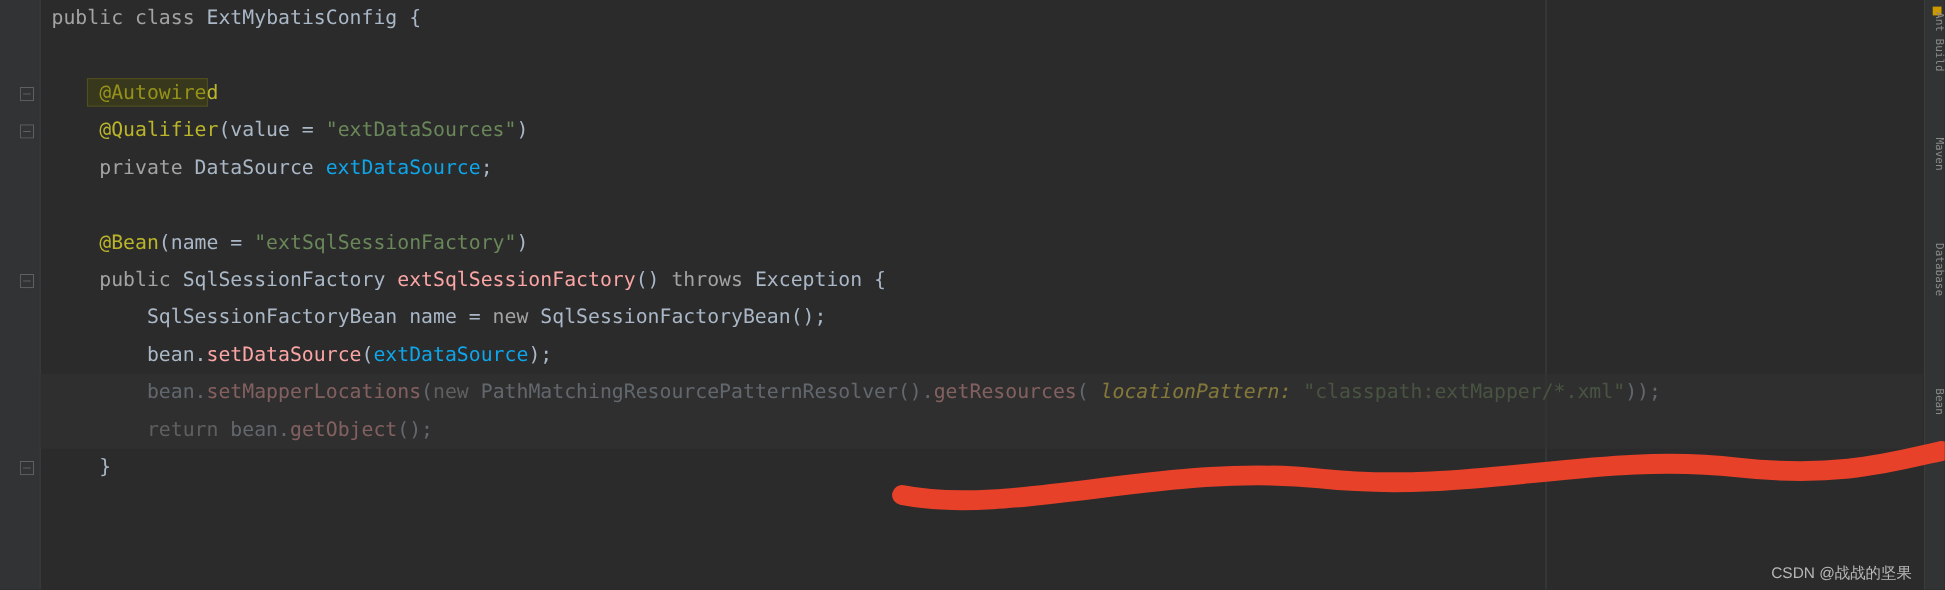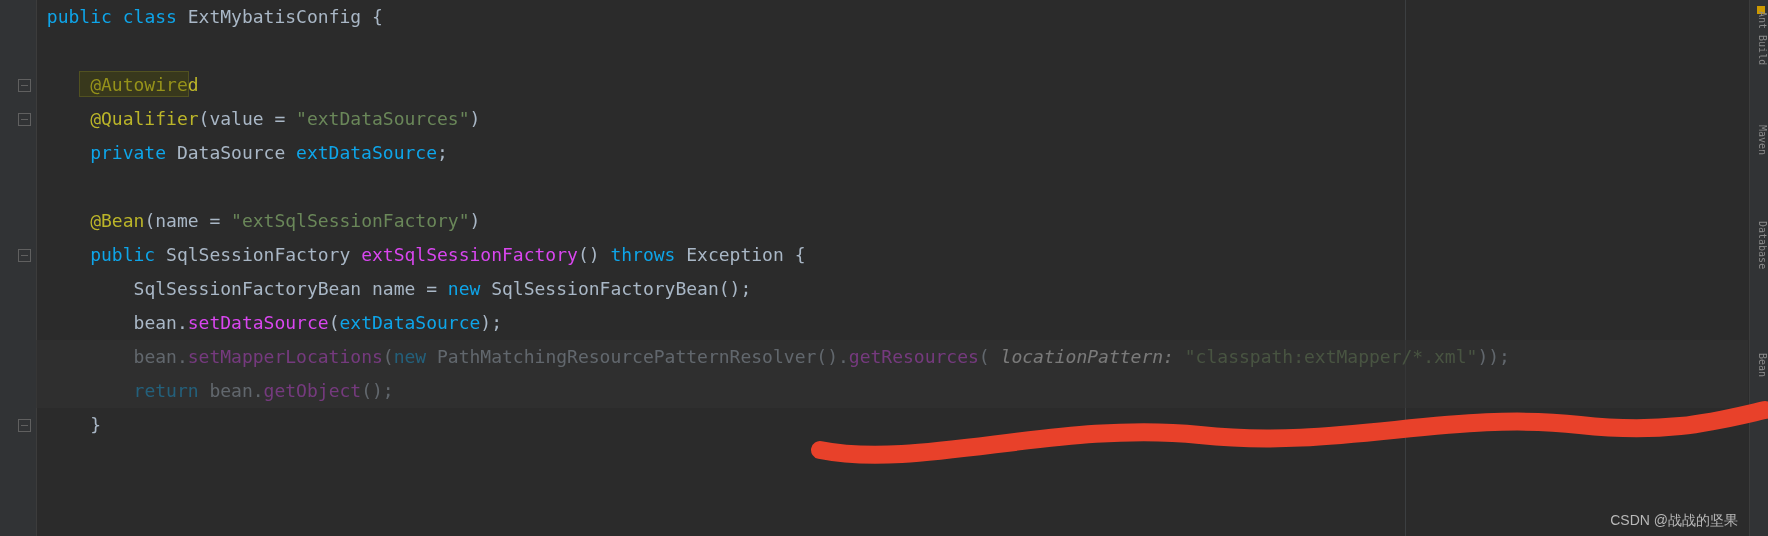--- a/index.html
+++ b/index.html
@@ -50,26 +50,26 @@
   }
   .hl-current {
     position: absolute;
     left: 0;
     right: 0;
     top: 340px;
     height: 68px;
     background: rgba(50,50,50,0.6);
     pointer-events: none;
   }
-  .kw   { color: #0ea5e9; }
+  .kw   { color: #a3a3a3; }
   .str  { color: #6a8759; }
   .ann  { color: #bbb529; }
   .fld  { color: #0ea5e9; }
-  .meth { color: #d946ef; }
-  .paramhint { color: #e5e5e5; font-style: italic; }
+  .meth { color: #fca5a5; }
+  .paramhint { color: #fde047; font-style: italic; }
   .selbox {
     position: absolute;
     background: rgba(80,80,0,0.35);
     border: 1px solid rgba(120,120,40,0.4);
     pointer-events: none;
   }
   .right-rail {
     position: absolute;
     right: 0; top: 0;
     width: 18px;

